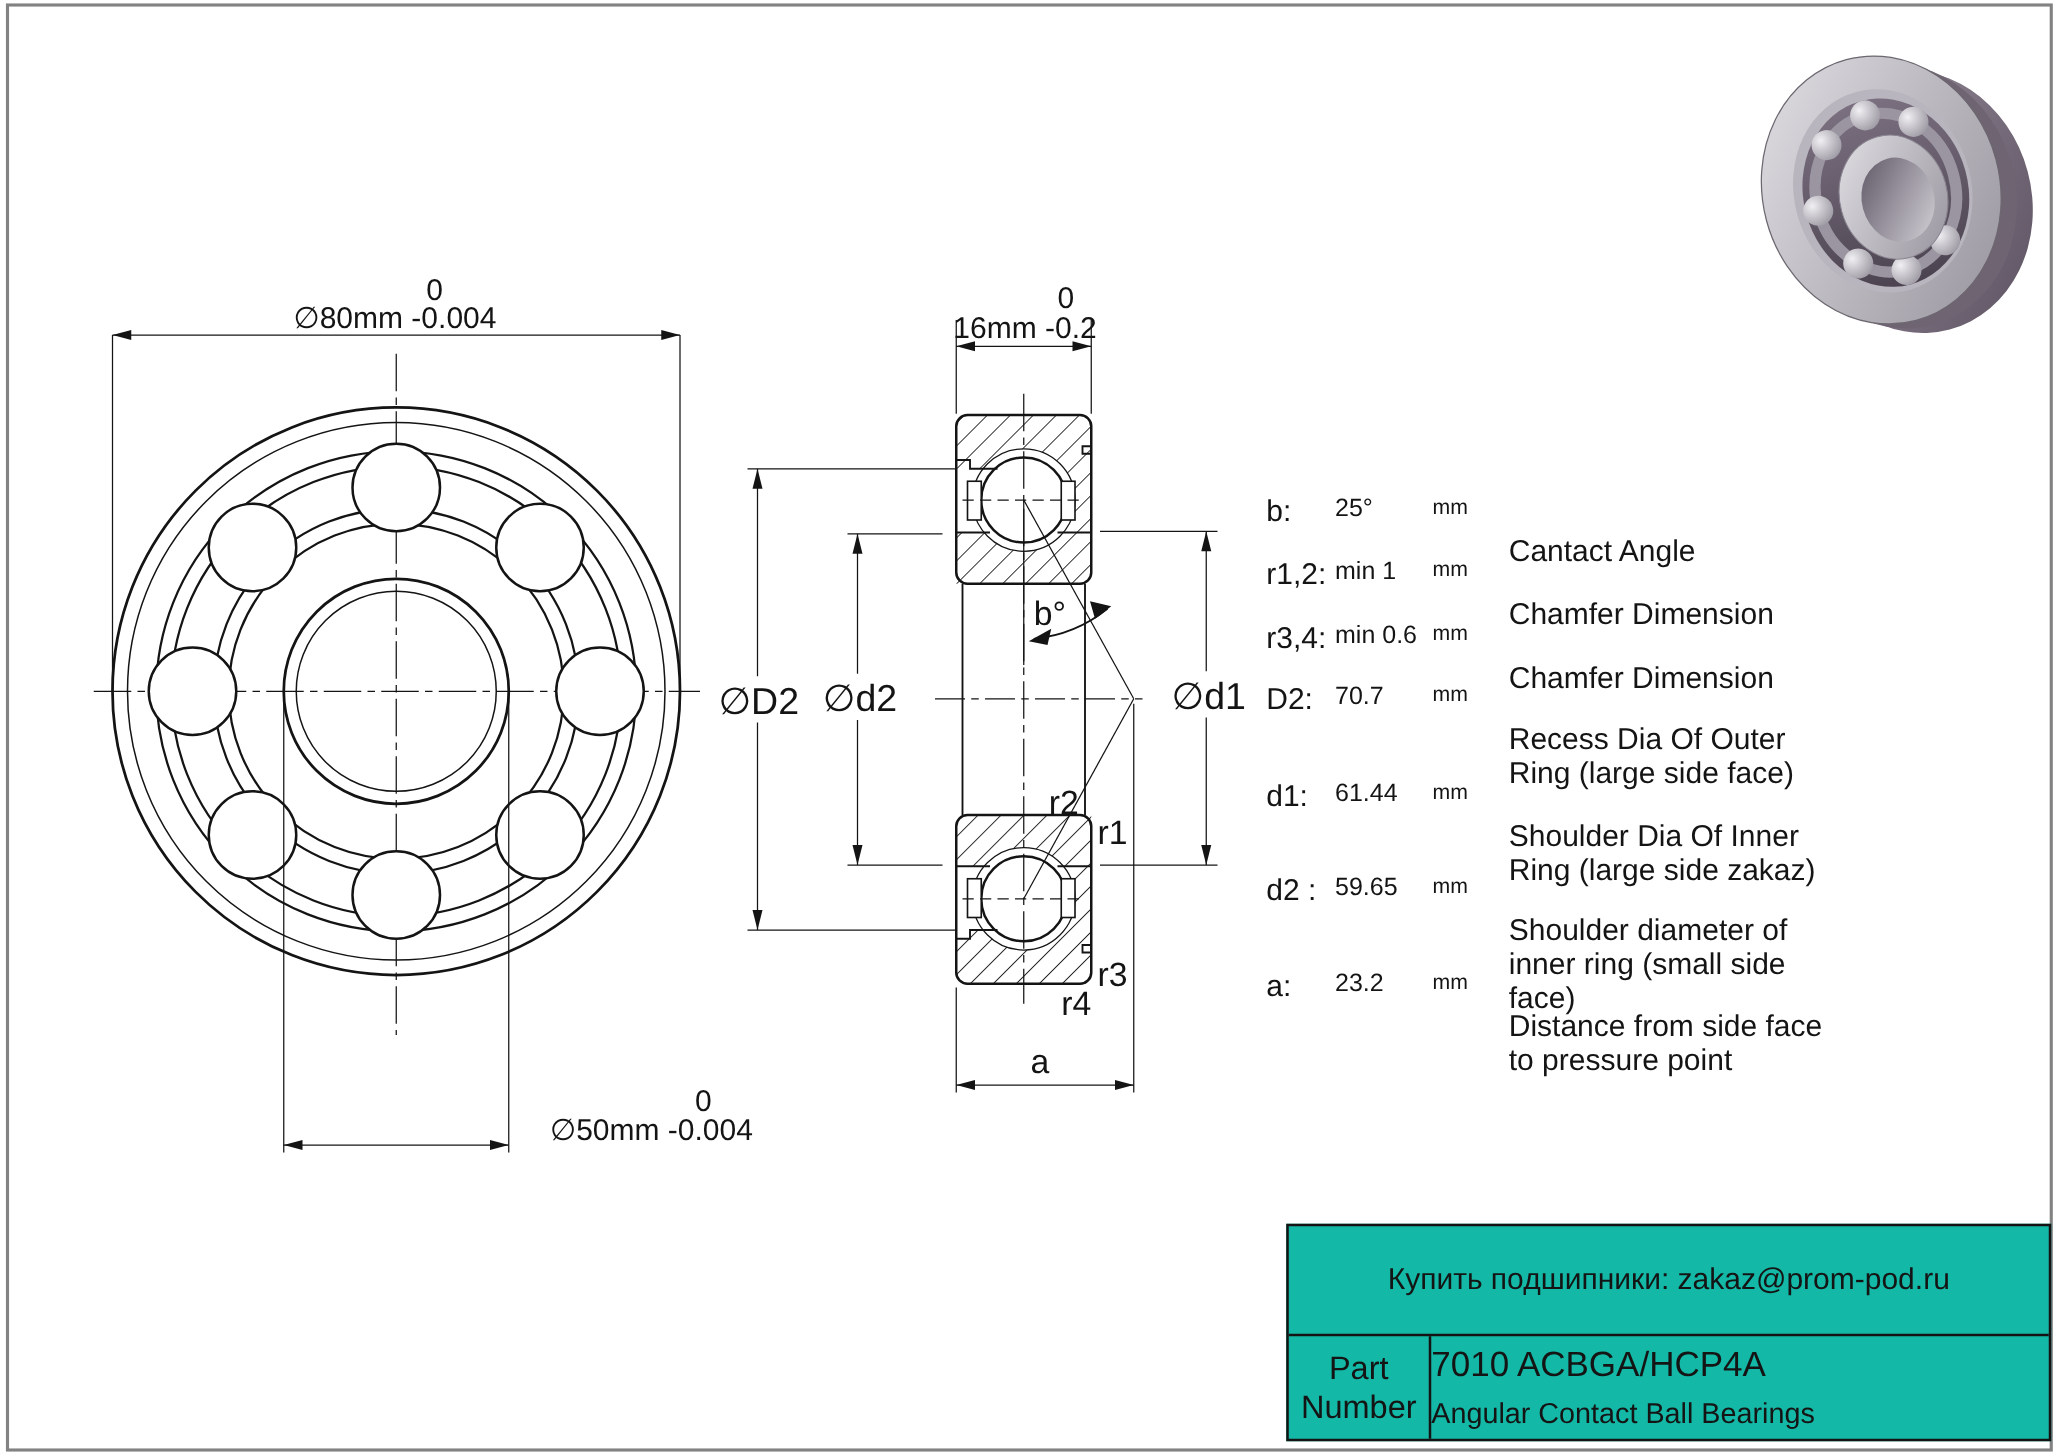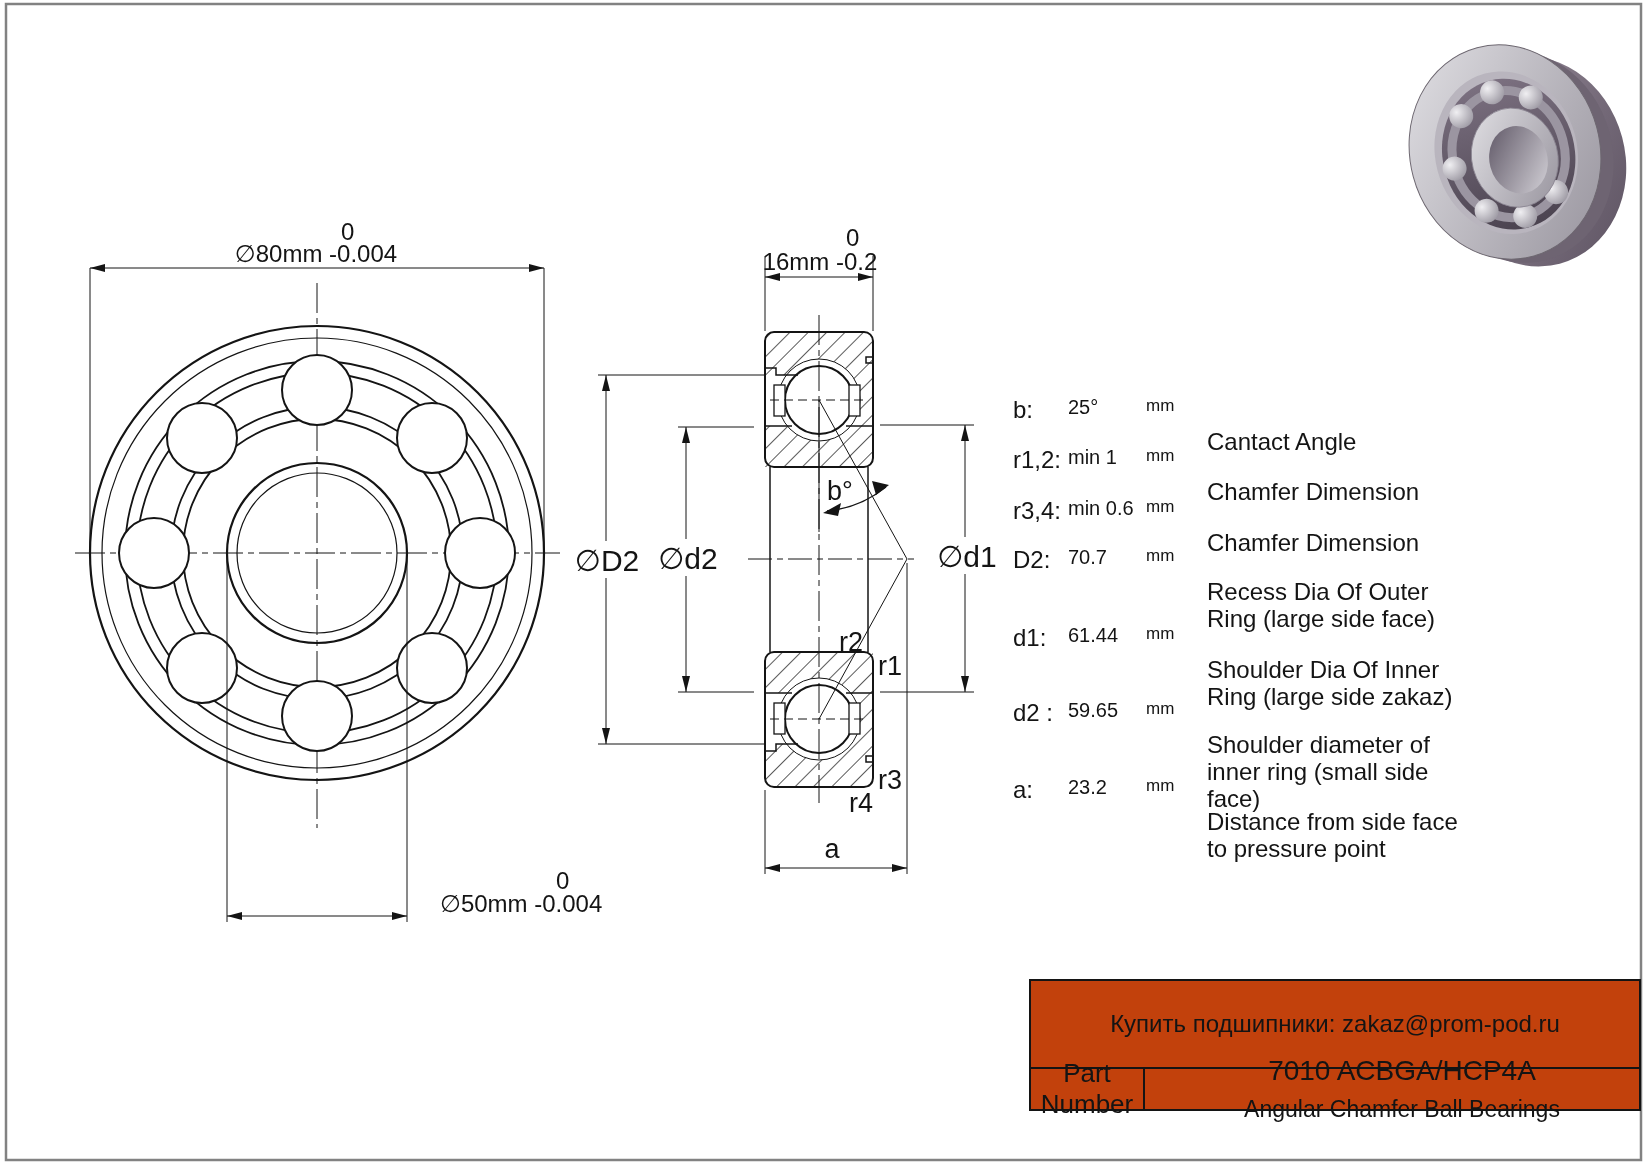--- a/index.html
+++ b/index.html
@@ -11,29 +11,29 @@
   .seclab{font-size:30px;}
   .rlab{font-size:27px;}
   
   #specs{position:absolute;left:0;top:0;width:1646px;height:1165px;pointer-events:none;}
   .spec-row{position:absolute;left:1013px;width:470px;}
   .spec-label{position:absolute;left:0;top:0;width:52px;font-size:24px;}
   .spec-value{position:absolute;left:55px;top:0;width:85px;font-size:20px;}
   .spec-unit{position:absolute;left:133px;top:0;width:55px;font-size:17px;}
   .spec-desc{position:absolute;left:194px;top:0;width:262px;font-size:24px;line-height:27px;margin-top:32px;}
   
-  #tblock{position:absolute;left:1029px;top:979px;width:612px;height:132px;
-          border:2px solid #141414;box-sizing:border-box;background:#c2410c;}
+  #tblock{position:absolute;left:1029px;top:979px;width:612px;height:174px;
+          border:2px solid #141414;box-sizing:border-box;background:#14b8a6;}
   #tb-email{position:absolute;left:0;top:0;right:0;height:86px;border-bottom:2px solid #141414;
             display:flex;align-items:center;justify-content:center;font-size:24px;}
   #tb-part{position:absolute;left:0;top:88px;bottom:0;width:112px;border-right:2px solid #141414;
            display:flex;align-items:center;justify-content:center;text-align:center;
            font-size:26px;line-height:31px;}
   #tb-pn{position:absolute;left:114px;top:88px;bottom:0;right:0;display:flex;flex-direction:column;
-         align-items:center;justify-content:center;padding-left:20px;}
+         justify-content:center;}
   #tb-pn .pn{font-size:28px;margin-bottom:9px;}
   #tb-pn .cat{font-size:23px;}
 </style>
 </head>
 <body>
 
 <div id="page">
 
 <svg id="drawing" width="1646" height="1165" viewBox="0 0 1646 1165">
   <defs>
@@ -283,17 +283,17 @@
     <span class="spec-unit">mm</span>
     <span class="spec-desc">Distance from side face to pressure point</span>
   </div>
 </div>
 
 <div id="tblock">
   <div id="tb-email">Купить подшипники: zakaz@prom-pod.ru</div>
   <div id="tb-part">Part Number</div>
   <div id="tb-pn">
     <div class="pn">7010 ACBGA/HCP4A</div>
-    <div class="cat">Angular Chamfer Ball Bearings</div>
+    <div class="cat">Angular Contact Ball Bearings</div>
   </div>
 </div>
 
 </div>
 
 </body></html>

